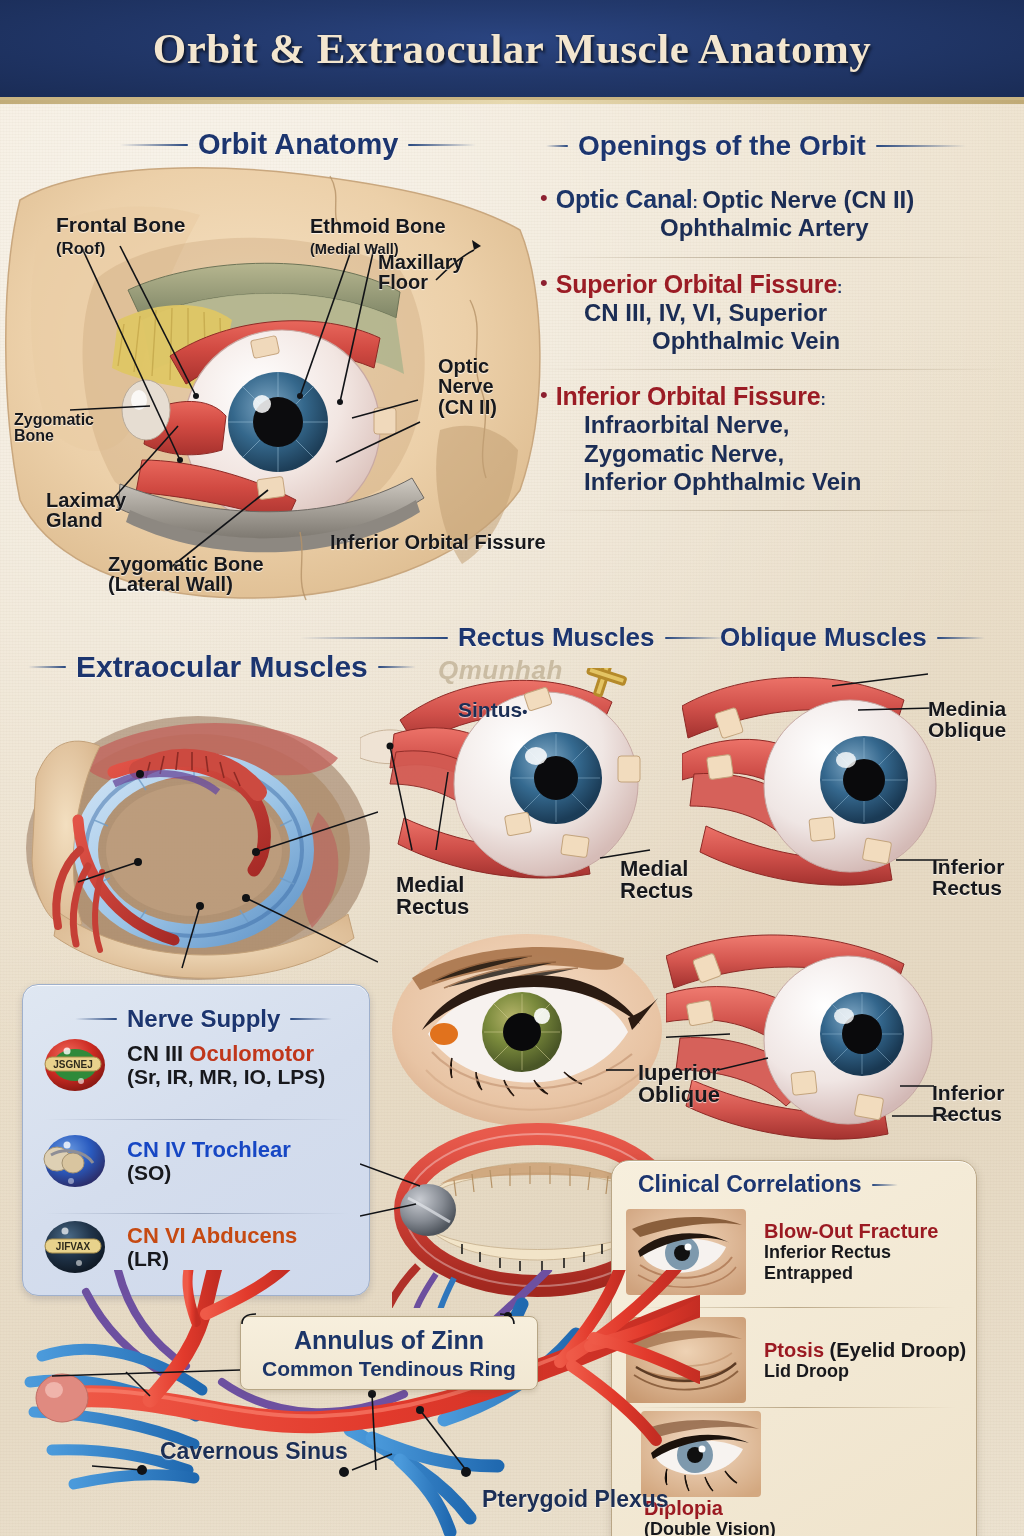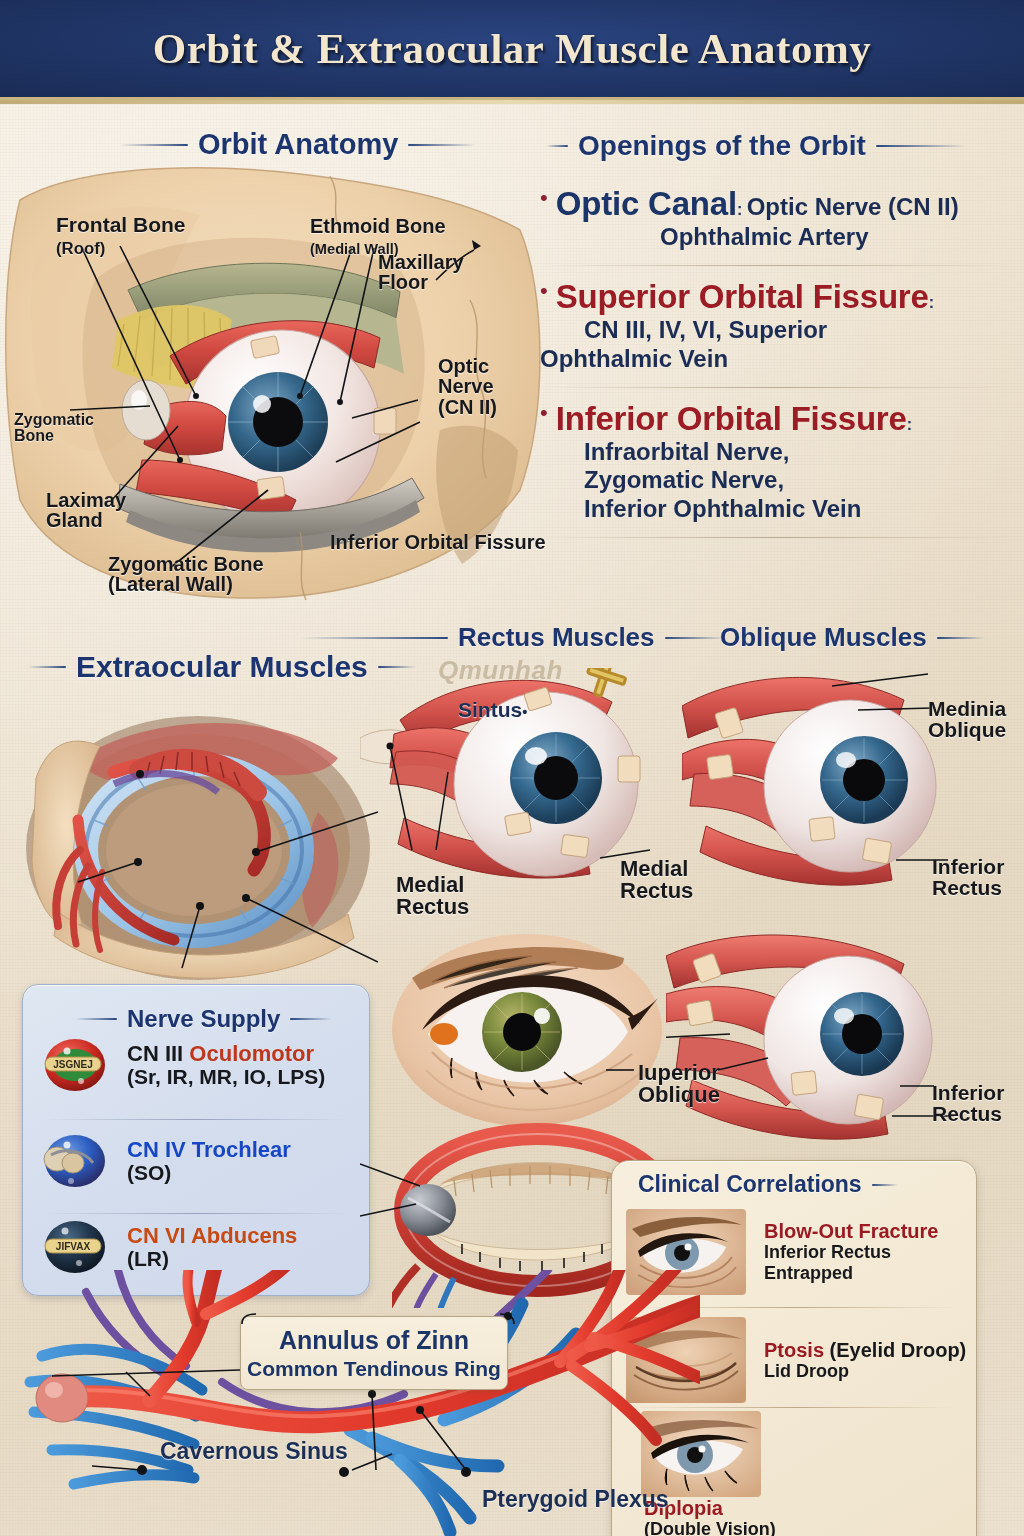--- a/index.html
+++ b/index.html
@@ -74,26 +74,26 @@
     white-space:pre-line;
   }
   .lbl.navy { color:#1b2e55; }
   .sub { font-weight:700; font-size:.80em; }
 
   
   #openings { position:absolute; left:540px; top:185px; width:470px; }
   .op-item { position:relative; margin-bottom:14px; }
   .op-row { display:flex; align-items:flex-start; gap:8px; }
   .op-bullet { color:#8d2030; font-size:22px; line-height:26px; }
-  .op-term { font-weight:700; font-size:33px; color:#1c3568; letter-spacing:-.2px;}
+  .op-term { font-weight:700; font-size:25px; color:#1c3568; letter-spacing:-.2px;}
   .op-term.red { color:#9b1c25; }
   .op-colon { color:#1c3568; font-weight:700; }
   .op-vals { font-size:24px; color:#1b2d55; font-weight:700; line-height:1.18; }
   .op-vals.ind { margin-left:44px; }
-  .op-vals.ind2 { }
+  .op-vals.ind2 { margin-left:112px; }
   .op-divider { height:1px; background:linear-gradient(90deg,rgba(120,100,70,0),rgba(120,100,70,.45),rgba(120,100,70,0)); margin:10px 0 12px 0;}
 
   
   #nerve-panel {
     position:absolute; left:22px; top:984px; width:348px; height:312px;
     background:linear-gradient(150deg,#dfe7f2 0%, #d4dded 50%, #cfd9ec 100%);
     border:1.6px solid #9fb0cc; border-radius:16px;
     box-shadow:0 3px 7px rgba(70,70,90,.22), inset 0 1px 0 rgba(255,255,255,.8);
   }
   .nerve-row { position:absolute; left:18px; display:flex; align-items:center;justify-content:space-between; }
@@ -121,21 +121,21 @@
   .clin-thumb { width:120px; height:86px; border-radius:4px; flex:none; position:relative; overflow:hidden; }
   .clin-txt { margin-left:18px; }
   .clin-title { font-size:20px; font-weight:700; color:#9b1a22; line-height:1.1;}
   .clin-title .plain { color:#17181c; }
   .clin-sub { font-size:18px; font-weight:700; color:#17181c; line-height:1.15; }
   .clin-sep { position:absolute; left:22px; width:322px; height:1px;
      background:linear-gradient(90deg,rgba(150,125,85,0),rgba(150,125,85,.6),rgba(150,125,85,0)); }
 
   
   #annulus-box {
-    position:absolute; left:240px; top:1316px; width:268px; height:74px;
+    position:absolute; left:240px; top:1316px; width:298px; height:74px;
     background:linear-gradient(180deg,#f7efdd,#f1e7d2);
     border:1.4px solid #b6a585; border-radius:8px;
     box-shadow:0 2px 5px rgba(90,75,50,.18);
     display:flex; flex-direction:column; align-items:center; justify-content:center;
   }
   #annulus-title { font-size:25px; font-weight:700; color:#1c3568; }
   #annulus-sub   { font-size:21px; font-weight:700; color:#1c3568; margin-top:2px;}
 
   
   #ghost {

